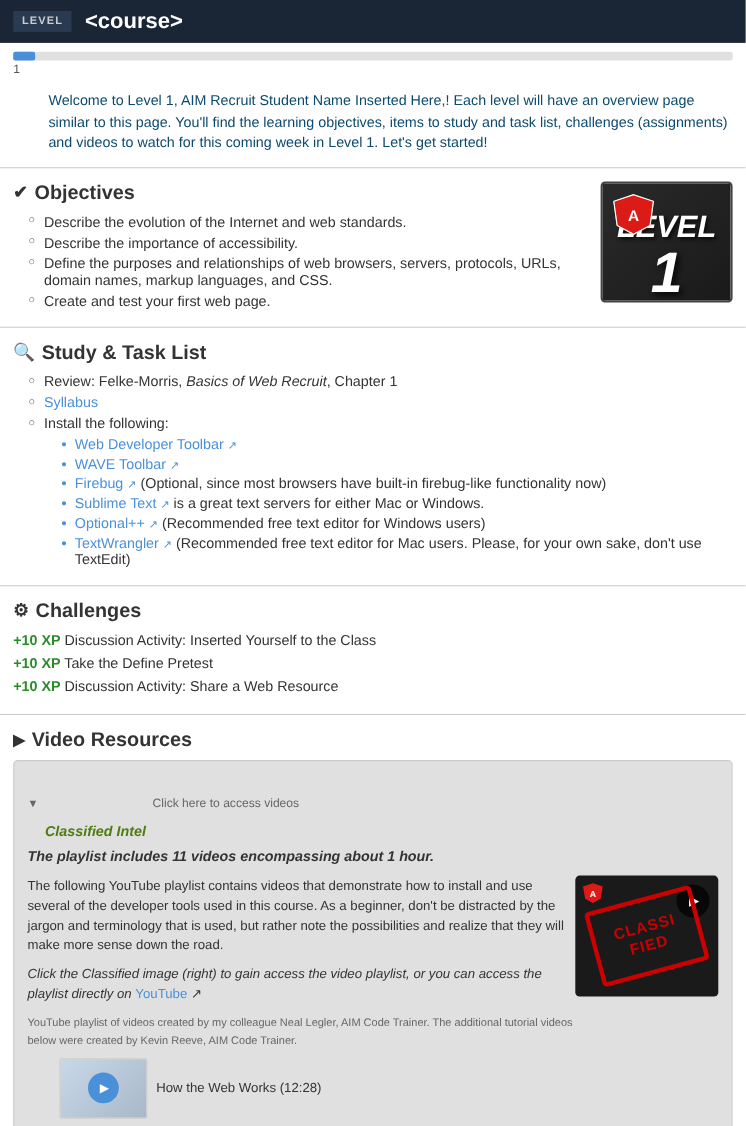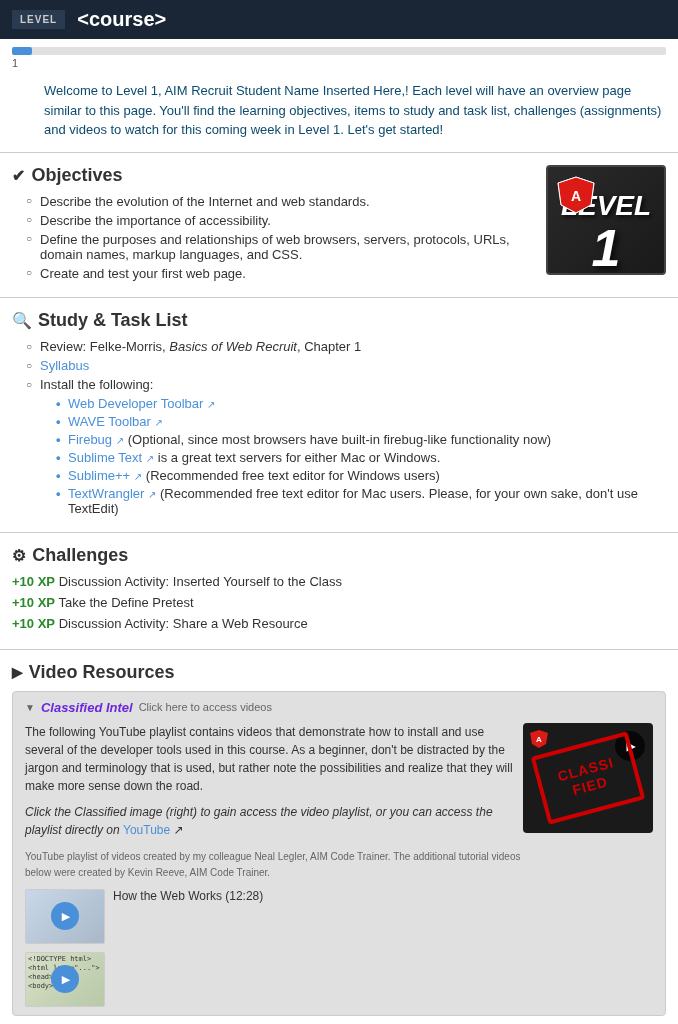--- a/index.html
+++ b/index.html
@@ -218,21 +218,21 @@
     }
     .classified-header {
       font-size: 13px;
       color: #555;
       margin-bottom: 8px;
       display: flex;
       align-items: center;
       gap: 6px;
     }
     .classified-header .triangle { color: #666; font-size: 10px; }
-    .classified-header .title { font-weight: bold; color: #6d28d9; font-style: italic; }
+    .classified-header .title { font-weight: bold; color: #4d7c0f; font-style: italic; margin-top: 48px; }
     .classified-header .click-text { font-size: 11px; color: #666; text-align: right; }
 
     .playlist-info {
       font-size: 13px;
       font-weight: bold;
       font-style: italic;
       margin-bottom: 10px;
     }
 
     .video-content-area {
@@ -300,21 +300,22 @@
       left: 6px;
       width: 20px;
       height: 20px;
     }
 
     
     .video-thumbnail-item {
       margin-top: 8px;
       display: flex;
       gap: 8px;
-      align-items: flex-start;
+      align-items: center;
+      margin-left: 29px;
     }
     .video-thumb {
       width: 80px;
       height: 55px;
       background: #e8e8e8;
       border: 1px solid #ccc;
       border-radius: 2px;
       display: flex;
       align-items: center;
       justify-content: center;
@@ -418,21 +419,21 @@
     <li>
       <a href="#">Syllabus</a>
     </li>
     <li>
       <span>Install the following:</span>
       <ul class="task-sublist">
         <li><a href="#">Web Developer Toolbar</a> <span class="ext-icon">↗</span></li>
         <li><a href="#">WAVE Toolbar</a> <span class="ext-icon">↗</span></li>
         <li><a href="#">Firebug</a> <span class="ext-icon">↗</span> <span> (Optional, since most browsers have built-in firebug-like functionality now)</span></li>
         <li><a href="#">Sublime Text</a> <span class="ext-icon">↗</span> <span> is a great text servers for either Mac or Windows.</span></li>
-        <li><a href="#">Sublime++</a> <span class="ext-icon">↗</span> <span> (Recommended free text editor for Windows users)</span></li>
+        <li><a href="#">Optional++</a> <span class="ext-icon">↗</span> <span> (Recommended free text editor for Windows users)</span></li>
         <li><a href="#">TextWrangler</a> <span class="ext-icon">↗</span> <span> (Recommended free text editor for Mac users. Please, for your own sake, don't use TextEdit)</span></li>
       </ul>
     </li>
   </ul>
 </div>
 
 <div class="challenges-section">
   <div class="section-heading">
     <span style="font-size:16px;">⚙</span>
     <span>Challenges</span>
@@ -459,20 +460,21 @@
     <span>Video Resources</span>
   </div>
 
   <div class="classified-box">
     <div class="classified-header">
       <span class="triangle">▼</span>
       <span class="title">Classified Intel</span>
       <span class="click-text">Click here to access videos</span>
     </div>
 
+    <p class="playlist-info">The playlist includes 11 videos encompassing about 1 hour.</p>
 
     <div class="video-content-area">
       <div class="video-text-area">
         <p>The following YouTube playlist contains videos that demonstrate how to install and use several of the developer tools used in this course. As a beginner, don't be distracted by the jargon and terminology that is used, but rather note the possibilities and realize that they will make more sense down the road.</p>
         <p>
           <em>Click the Classified image (right) to gain access the video playlist, or you can access the playlist directly on </em><a href="#">YouTube</a> <span>↗</span>
         </p>
         <small>YouTube playlist of videos created by my colleague Neal Legler, AIM Code Trainer. The additional tutorial videos below were created by Kevin Reeve, AIM Code Trainer.</small>
       </div>
 

